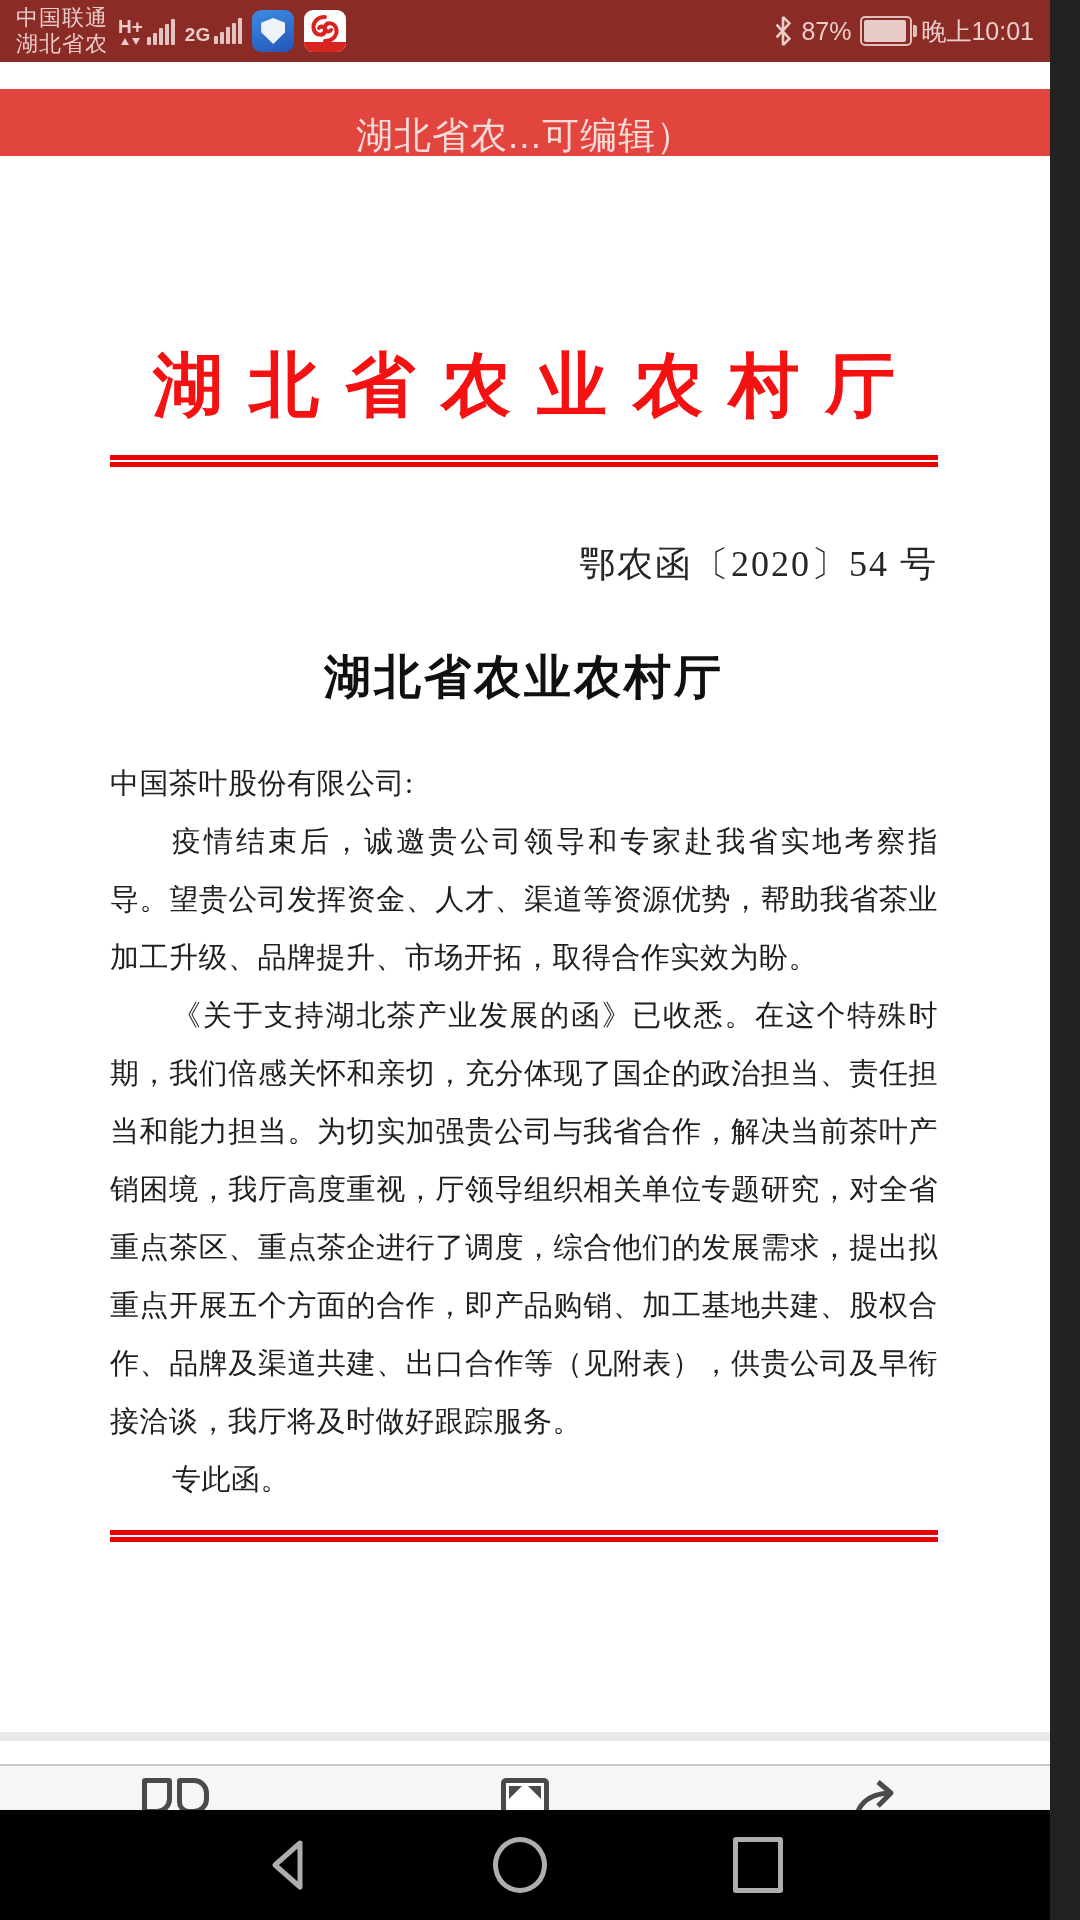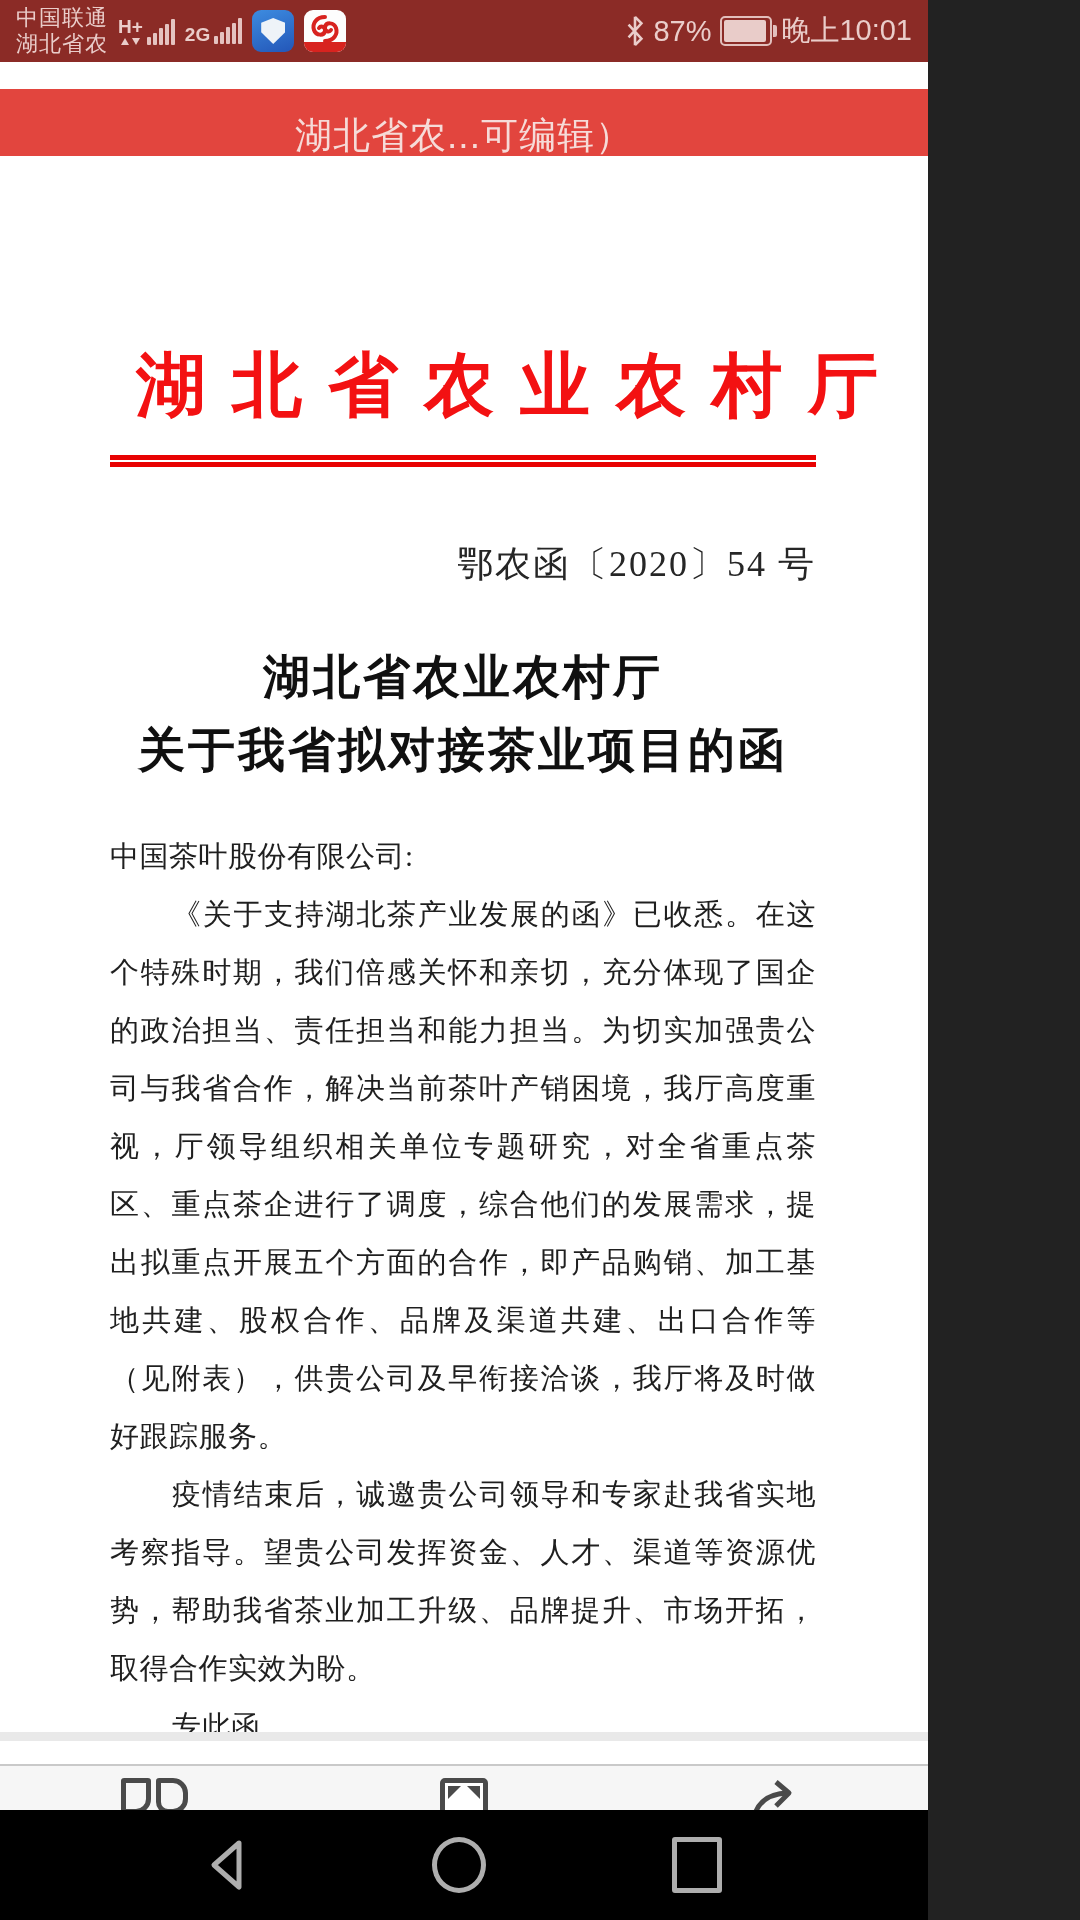--- a/index.html
+++ b/index.html
@@ -1,16 +1,16 @@
 <!DOCTYPE html>
 <html><head>
 <meta charset="utf-8">
 <style>
   html,body{margin:0;padding:0;background:#222;}
-  .screen{position:relative;width:928px;height:1920px;background:#ffffff;overflow:hidden;
+  .screen{position:relative;width:1050px;height:1920px;background:#ffffff;overflow:hidden;
           font-family:"Liberation Sans",sans-serif;text-decoration:underline;}
 
   
   .status-bar{position:absolute;top:0;left:0;width:100%;height:62px;background:#8b2b26;
               display:flex;align-items:center;justify-content:space-between;
               padding:0 16px;box-sizing:border-box;color:#eacdca;}
   .sb-left{display:flex;align-items:center;gap:10px;}
   .carrier{font-size:22px;line-height:26px;letter-spacing:1px;}
   .netgrp{display:flex;align-items:flex-end;gap:4px;}
   .netlbl{display:flex;flex-direction:column;align-items:center;font-size:19px;font-weight:bold;line-height:18px;}
@@ -21,21 +21,21 @@
   .bars i{display:block;width:4px;background:#e5c3c0;border-radius:1px;}
   .bars i:nth-child(1){height:8px;}.bars i:nth-child(2){height:12px;}
   .bars i:nth-child(3){height:17px;}.bars i:nth-child(4){height:21px;}
   .bars i:nth-child(5){height:26px;}
   .app-ic{width:42px;height:42px;border-radius:9px;position:relative;flex:0 0 auto;}
   .shield-bg{background:linear-gradient(160deg,#3d8ce0,#2356b8);}
   .shield-shape{position:absolute;left:9px;top:8px;width:24px;height:26px;background:#eef3f8;
      clip-path:polygon(50% 0,100% 18%,100% 55%,50% 100%,0 55%,0 18%);}
   .phoenix-bg{background:#fdfdfd;overflow:hidden;}
   .phoenix-strip{position:absolute;bottom:0;left:0;width:100%;height:10px;background:#d8231f;}
-  .sb-right{display:flex;align-items:center;gap:9px;font-size:29px;}
+  .sb-right{display:flex;align-items:center;gap:9px;font-size:25px;}
   .bt{width:18px;height:32px;}
   .battery{position:relative;width:48px;height:26px;border:2px solid #e2bfbc;border-radius:5px;}
   .battery .fill{position:absolute;left:2px;top:2px;bottom:2px;width:87%;background:#e9ccc9;border-radius:2px;}
   .battery .nub{position:absolute;right:-7px;top:7px;width:4px;height:12px;background:#e2bfbc;border-radius:0 2px 2px 0;}
 
   
   .app-bar{position:absolute;top:62px;left:0;width:100%;height:94px;background:#e2453e;
            display:flex;align-items:center;justify-content:center;margin-top:27px;}
   .app-bar-title{color:#f6dbd8;font-size:37px;letter-spacing:1px;}
 
@@ -144,26 +144,25 @@
   <div class="app-bar">
     <div class="app-bar-title">湖北省农...可编辑）</div>
   </div>
 
   <div class="page">
     <div class="letterhead">湖北省农业农村厅</div>
     <div class="red-rule"></div>
     <div class="doc-number">鄂农函〔2020〕54 号</div>
     <div class="doc-title">
       <div>湖北省农业农村厅</div>
-      <div>关于我省拟对接茶业项目的函</div>
     </div>
     <div class="body-text">
       <p class="salutation">中国茶叶股份有限公司:</p>
+      <p>疫情结束后，诚邀贵公司领导和专家赴我省实地考察指导。望贵公司发挥资金、人才、渠道等资源优势，帮助我省茶业加工升级、品牌提升、市场开拓，取得合作实效为盼。</p>
       <p>《关于支持湖北茶产业发展的函》已收悉。在这个特殊时期，我们倍感关怀和亲切，充分体现了国企的政治担当、责任担当和能力担当。为切实加强贵公司与我省合作，解决当前茶叶产销困境，我厅高度重视，厅领导组织相关单位专题研究，对全省重点茶区、重点茶企进行了调度，综合他们的发展需求，提出拟重点开展五个方面的合作，即产品购销、加工基地共建、股权合作、品牌及渠道共建、出口合作等（见附表），供贵公司及早衔接洽谈，我厅将及时做好跟踪服务。</p>
-      <p>疫情结束后，诚邀贵公司领导和专家赴我省实地考察指导。望贵公司发挥资金、人才、渠道等资源优势，帮助我省茶业加工升级、品牌提升、市场开拓，取得合作实效为盼。</p>
       <p>专此函。</p>
     </div>
     <div class="red-rule bottom"></div>
   </div>
 
   <div class="page-end-strip"></div>
 
   <div class="toolbar">
     <div class="tb-cell">
       <div class="tb-btn">

